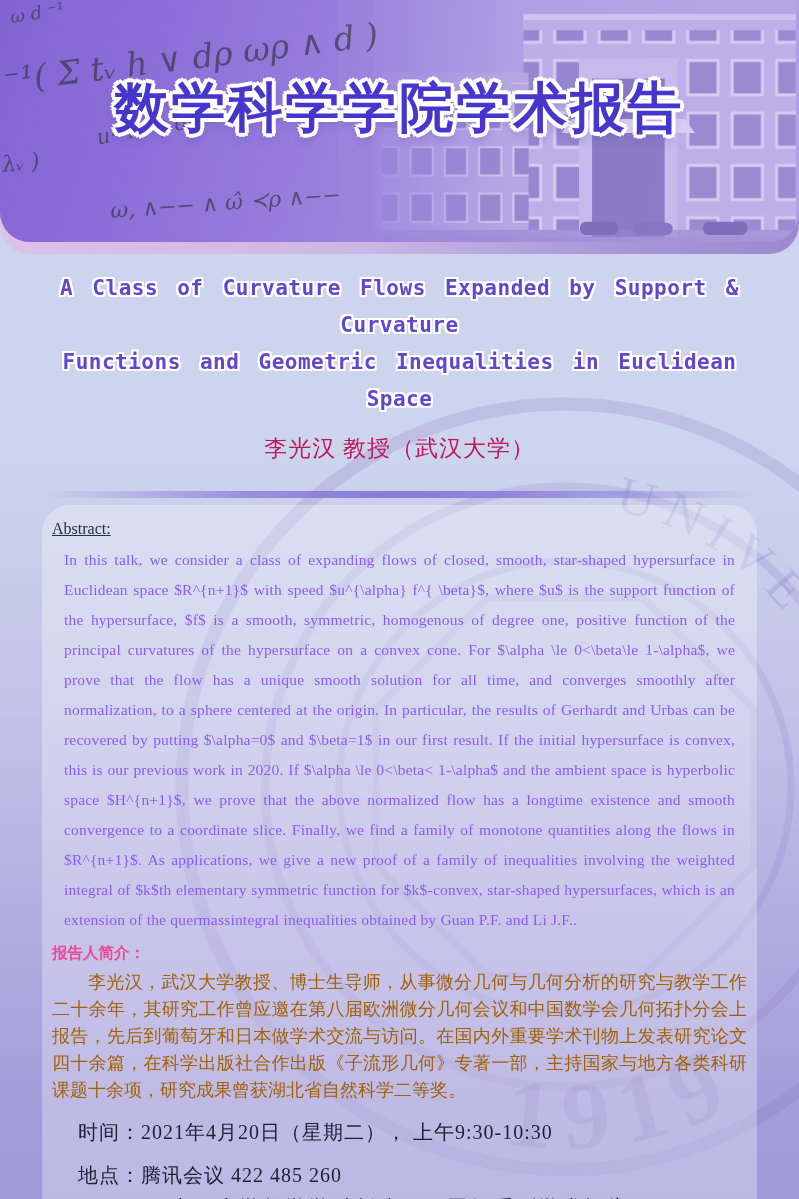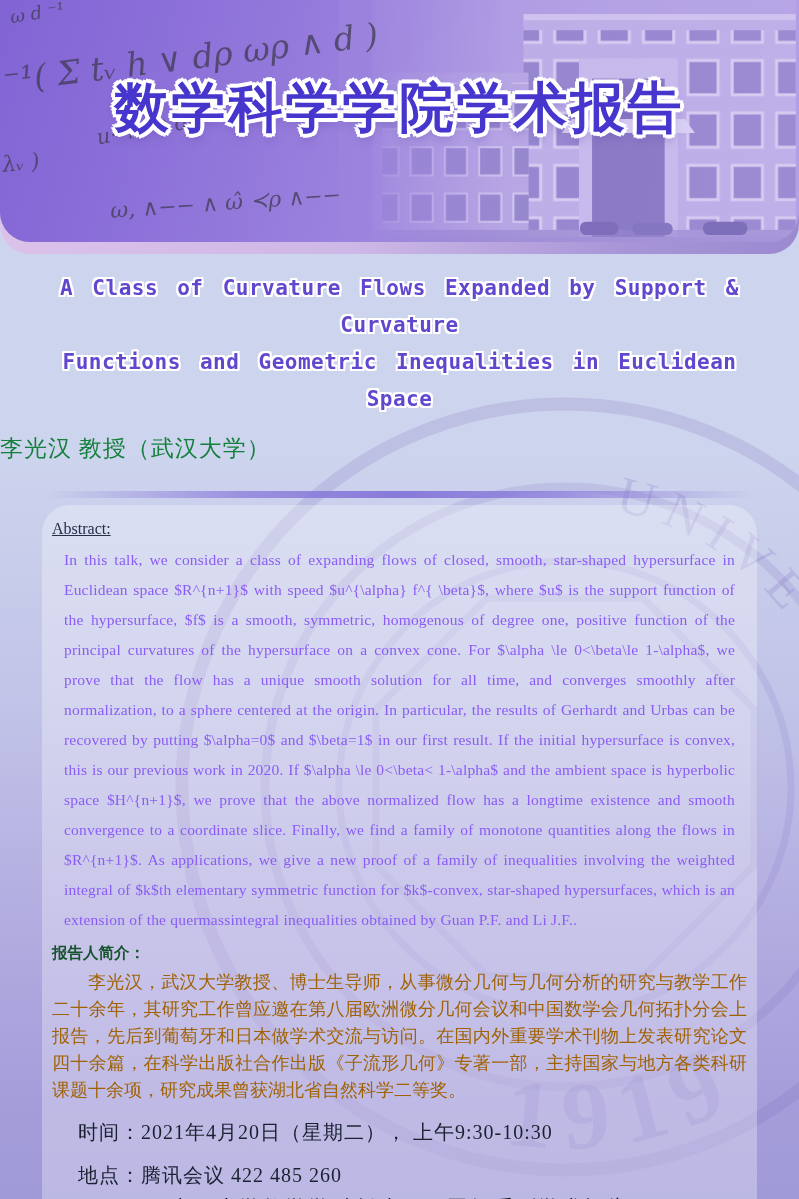--- a/index.html
+++ b/index.html
@@ -37,32 +37,32 @@
                 -3px 0 0 #fff,3px 0 0 #fff,0 6px 10px rgba(90,70,170,.45);}
   
   .watermark{position:absolute;left:165px;top:385px;z-index:1;pointer-events:none;}
   
   .content{position:absolute;top:254px;left:0;width:799px;z-index:2;}
   .talk-title{margin:16px 30px 13px;text-align:center;
     font-family:"DejaVu Sans Mono","Liberation Mono",monospace;font-weight:bold;
     font-size:21px;line-height:37px;letter-spacing:.5px;word-spacing:6px;color:#6146ce;
     text-shadow:-2px -2px 0 #fff,2px -2px 0 #fff,-2px 2px 0 #fff,2px 2px 0 #fff,
                 -2px 0 0 #fff,2px 0 0 #fff,0 -2px 0 #fff,0 2px 0 #fff;}
-  .speaker{margin-top:15px;text-align:left;font-size:23px;letter-spacing:1px;color:#15803d;}
+  .speaker{margin-top:15px;text-align:center;font-size:23px;letter-spacing:1px;color:#be185d;}
   .divider{height:7px;margin:27px 44px 0;border-radius:4px;
     background:linear-gradient(90deg,rgba(138,122,218,0) 0%,rgba(138,122,218,.75) 28%,
                rgba(129,112,214,.9) 50%,rgba(138,122,218,.75) 72%,rgba(138,122,218,0) 100%);
     filter:blur(.4px);}
   .card{margin:7px 42px 0;padding:15px 10px 12px;border-radius:28px;
     background:rgba(255,255,255,.30);}
   .abstract-label{font-size:16px;color:#252f47;text-decoration:underline;}
   .abstract-text{margin:7px 12px 0;font-size:15.5px;line-height:30px;text-align:justify;
     color:#8b5cf6;letter-spacing:.2px;}
   .bio-label{margin-top:8px;font-family:"Liberation Sans","DejaVu Sans",sans-serif;
-    font-weight:bold;font-size:15.5px;color:#14532d;}
+    font-weight:bold;font-size:15.5px;color:#ec4899;}
   .bio-text{margin:5px 0 0;font-size:18px;line-height:27px;text-align:justify;
     text-indent:2em;color:#a16207;}
   .info-list{margin-top:10px;padding-left:26px;font-size:20px;line-height:30px;
     letter-spacing:1px;color:#1a2232;}
   .info-row{margin-top:13px;}
   .series-line{margin-top:4px;text-align:center;font-size:22px;letter-spacing:1px;color:#0e1524;}
 </style>
 </head>
 <body>
 

